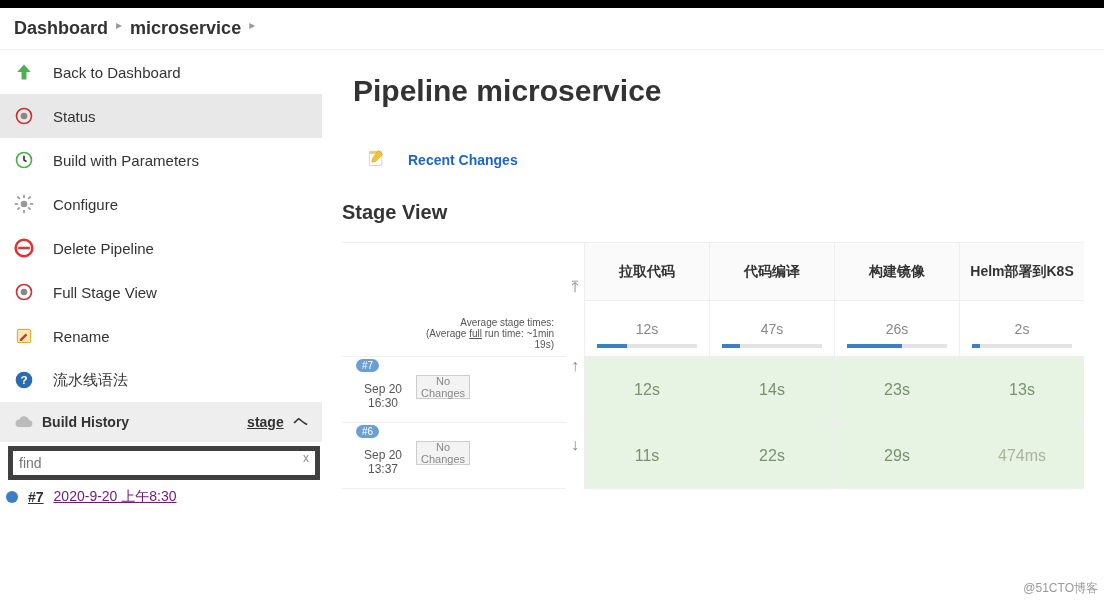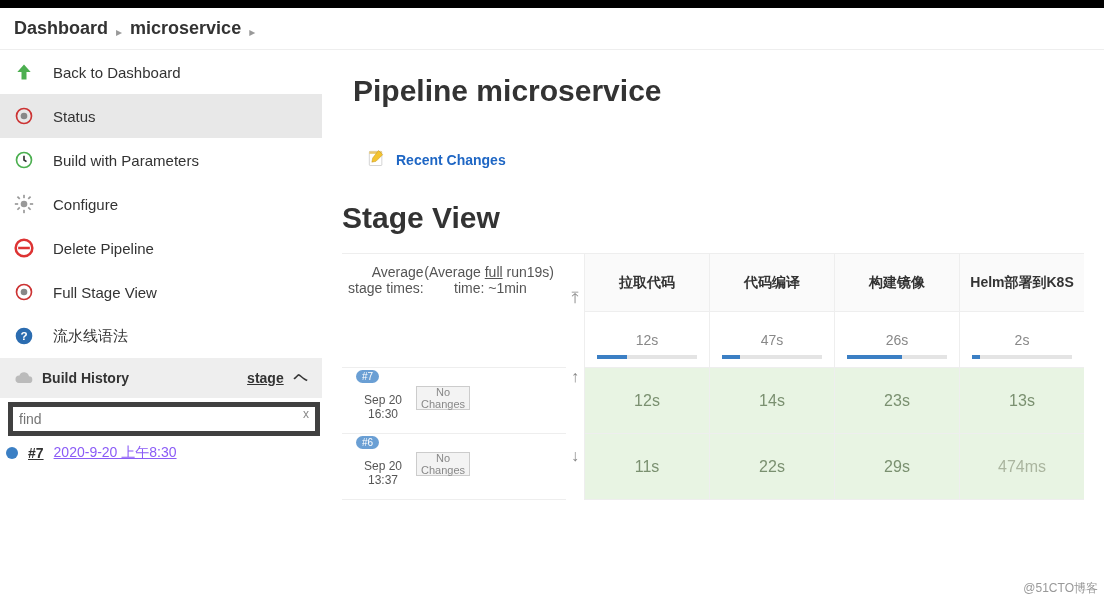--- a/index.html
+++ b/index.html
@@ -1,44 +1,44 @@
 <!DOCTYPE html>
 <html><head>
 <meta charset="utf-8">
 <style>
 * { box-sizing: border-box; margin: 0; padding: 0; }
 body { font-family: Helvetica, Arial, sans-serif; font-size: 14px; color: #333; background: #fff; }
 .topbar { background: #000; height: 8px; }
-.breadcrumb { padding: 10px 14px; border-bottom: 1px solid #eee; display: flex; align-items: flex-end; gap: 8px; }
+.breadcrumb { padding: 10px 14px; border-bottom: 1px solid #eee; display: flex; align-items: flex-start; gap: 8px; }
 .breadcrumb .crumb { font-size: 18px; font-weight: 700; color: #333; text-decoration: none; }
 .breadcrumb .sep { color: #999; font-size: 12px; }
 .layout { display: flex; }
 .sidebar { width: 322px; flex-shrink: 0; }
 .side-item { display: flex; align-items: center; gap: 19px; padding: 12px 14px; cursor: pointer; border-bottom: 0; }
 .side-item.active { background: #e8e8e8; }
 .side-icon { width: 20px; height: 20px; display: inline-flex; align-items: center; justify-content: center; }
 .side-label { font-size: 15px; }
 .build-history-hdr { display: flex; align-items: center; padding: 10px 14px; background: #eee; font-weight: 700; }
 .bh-trend { margin-left: auto; text-decoration: underline; font-weight: 700; cursor: pointer; }
 .bh-caret { margin-left: 10px; font-size: 14px; }
 .find-row { display: flex; align-items: flex-start; border: 5px solid #404040; margin: 4px 2px 4px 8px; }
 .find-input { flex: 1; border: none; padding: 4px 6px; font-size: 14px; color: #888; outline: none; }
 .find-clear { padding: 0 6px; color: #888; cursor: pointer; font-size: 12px; }
 .build-row { display: flex; align-items: center; gap: 10px; padding: 4px 6px; }
 .ball { width: 12px; height: 12px; border-radius: 50%; background: #3b7fc4; display: inline-block; }
 .build-link { color: #333; font-weight: 700; text-decoration: underline; }
-.build-date { color: #8b5cf6; text-decoration: underline; }
+.build-date { color: #701a75; text-decoration: underline; }
 .main { flex: 1; padding: 18px 20px 10px 20px; position: relative; }
 h1.page-title { font-size: 30px; font-weight: 700; margin: 6px 0 40px 11px; }
-.recent-changes { display: flex; align-items: center; gap: 10px; margin: 0 0 30px 24px; }
+.recent-changes { display: flex; align-items: center; gap: 22px; margin: 0 0 30px 24px; }
 .rc-link { color: #1e66c4; font-weight: 700; text-decoration: none; cursor: pointer; }
-h2.stage-view { font-size: 30px; font-weight: 700; margin-bottom: 18px; }
+h2.stage-view { font-size: 20px; font-weight: 700; margin-bottom: 18px; }
 .stage-table { display: flex; border-top: 1px solid #eee; }
 .stage-left { width: 224px; flex-shrink: 0; }
-.avg-box { height: 114px; padding: 10px 12px 6px 6px; text-align: right; font-size: 14px; color: #555; display: flex; flex-direction: row; justify-content: flex-end; border-bottom: 1px solid #eee; }
+.avg-box { height: 114px; padding: 10px 12px 6px 6px; text-align: right; font-size: 10px; color: #555; display: flex; flex-direction: column; justify-content: flex-end; border-bottom: 1px solid #eee; }
 .avg-box .full { text-decoration: underline; }
 .run-box { height: 66px; border-bottom: 1px solid #eee; display: flex; align-items: stretch; padding: 4px 6px 4px 14px; gap: 6px; position: relative; }
 .run-badge { position: absolute; top: 2px; left: 14px; background: #6a9fd4; color: #fff; border-radius: 8px; font-size: 10px; padding: 1px 6px; }
 .run-date { display: flex; flex-direction: column; justify-content: center; align-items: center; font-size: 12px; color: #555; width: 54px; margin-top: 12px; }
 .run-changes { border: 1px solid #ccc; background: #f3f3f3; color: #888; font-size: 11px; width: 54px; display: flex; align-items: center; justify-content: center; text-align: center; margin-top: 14px; height: 24px; }
 .arrows { width: 18px; display: flex; flex-direction: column; align-items: center; justify-content: space-around; color: #888; font-size: 16px; padding: 4px 0; }
 .stage-right { flex: 1; }
 .stage-cols { display: flex; }
 .stage-col { flex: 1; border-left: 1px solid #eee; }
 .col-head { height: 58px; display: flex; align-items: center; justify-content: center; font-weight: 700; font-size: 14px; text-align: center; padding: 4px; background: #fafafa; border-bottom: 1px solid #eee; }
@@ -129,20 +129,29 @@
     <div class="side-item">
       <span class="side-icon">
         <svg viewBox="0 0 24 24">
             <circle cx="12" cy="12" r="9" fill="none" stroke="#c33" stroke-width="2"></circle>
             <circle cx="12" cy="12" r="4" fill="#888"></circle>
           </svg>
       </span>
       <span class="side-label">Full Stage View</span>
     </div>
 
+    <div class="side-item">
+      <span class="side-icon">
+        <svg viewBox="0 0 24 24">
+            <rect x="4" y="4" width="16" height="16" rx="2" fill="#f9e9b0" stroke="#c90"></rect>
+            <path d="M7 16l7-7 2 2-7 7H7v-2z" fill="#c33"></path>
+          </svg>
+      </span>
+      <span class="side-label">Rename</span>
+    </div>
 
     <div class="side-item">
       <span class="side-icon ic-help">
         <svg viewBox="0 0 24 24">
             <circle cx="12" cy="12" r="10" fill="#2b6cb0"></circle>
             <text x="12" y="17" text-anchor="middle" font-size="14" fill="#fff" font-weight="bold">?</text>
           </svg>
       </span>
       <span class="side-label">流水线语法</span>
     </div>

